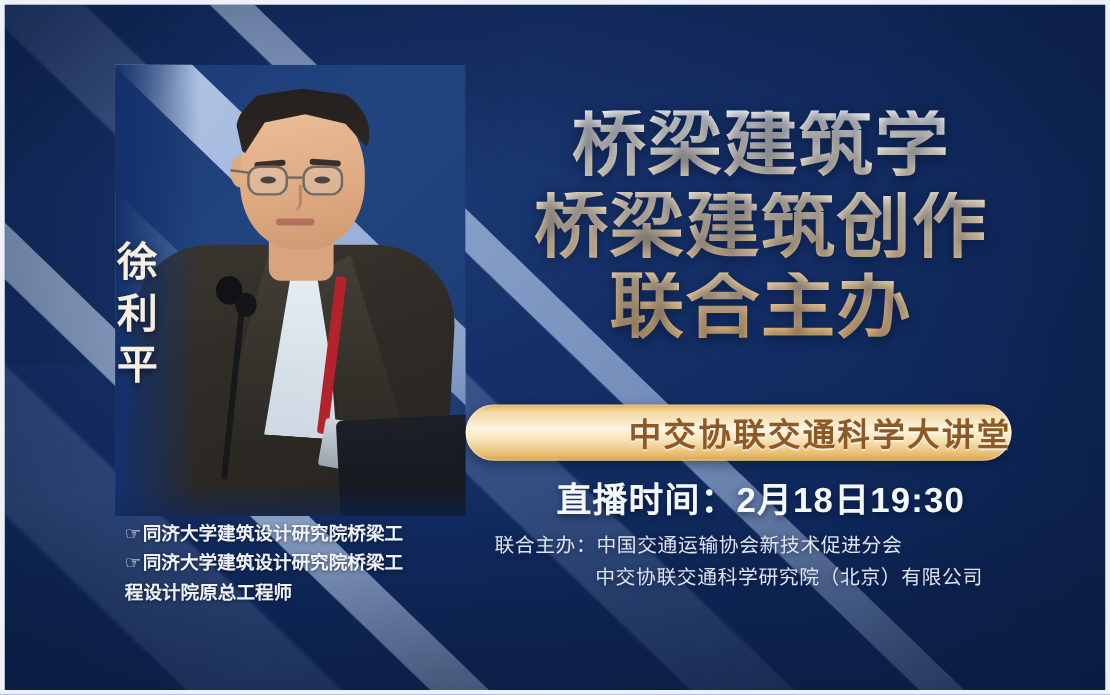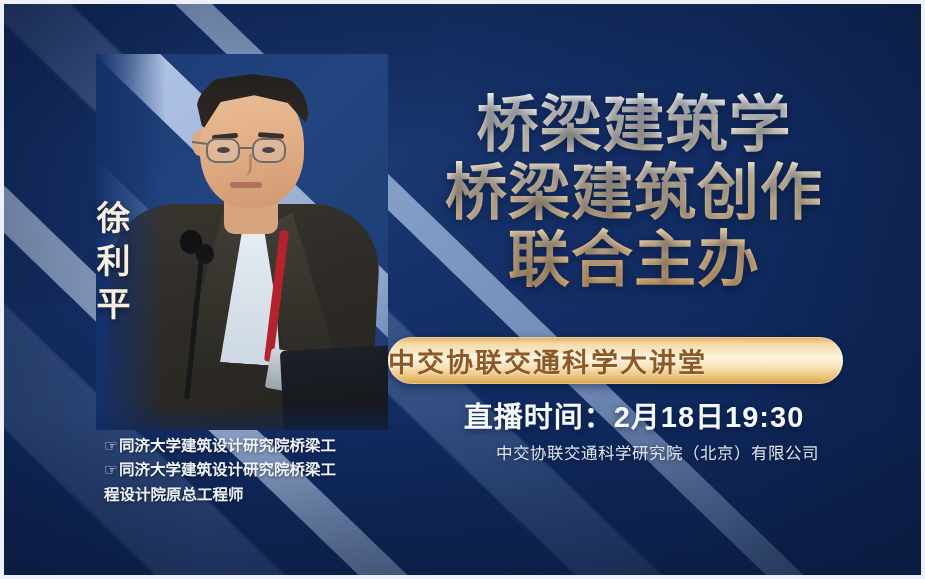--- a/index.html
+++ b/index.html
@@ -217,20 +217,21 @@
   }
   .bio .ln{ display:block; }
   .bio .pointer{ margin-right:1px; font-weight:400; }
 
   
   .title-block{
     position:absolute;
     left:390px; top:88px;
     width:480px;
     text-align:center;
+    font-family:Liberation Mono, monospace;
   }
   .tline{
     display:block;
     font-weight:800;
     line-height:1.06;
     letter-spacing:1px;
     white-space:nowrap;
     text-shadow:0 3px 10px rgba(4,14,40,.55);
   }
   .tline.l1{
@@ -264,21 +265,21 @@
     width:455px; height:47px;
     border-radius:26px;
     background:linear-gradient(180deg,
       #e0ae5a 0%,
       #f3d9a6 14%,
       #fdf4e0 44%,
       #f7e2b6 64%,
       #e8bd72 88%,
       #d8a34c 100%);
     box-shadow:0 3px 10px rgba(6,18,46,.45), inset 0 0 0 1px rgba(255,255,255,.35);
-    display:flex; align-items:center; justify-content:flex-start;
+    display:flex; align-items:center; justify-content:flex-end;
   }
   .pill-text{
     font-size:27px;
     font-weight:700;
     letter-spacing:2px;
     color:#8c5a28;
     text-shadow:0 1px 0 rgba(255,255,255,.55);
     white-space:nowrap;
   }
 
@@ -370,16 +371,17 @@
     <span class="tline l3">联合主办</span>
   </div>
 
   <div class="pill">
     <span class="pill-text">中交协联交通科学大讲堂</span>
   </div>
 
   <div class="live-time">直播时间：2月18日19:30</div>
 
   <div class="organizers">
+    <span class="row">联合主办：中国交通运输协会新技术促进分会</span>
     <span class="row indent">中交协联交通科学研究院（北京）有限公司</span>
   </div>
 
 </div>
 
 </body></html>

